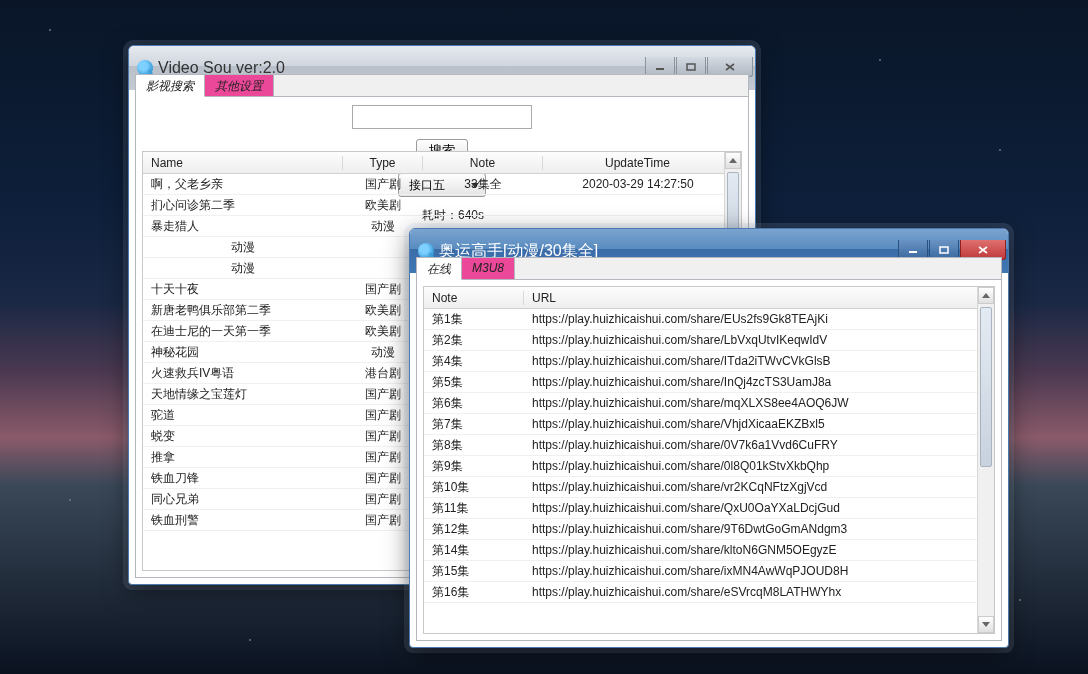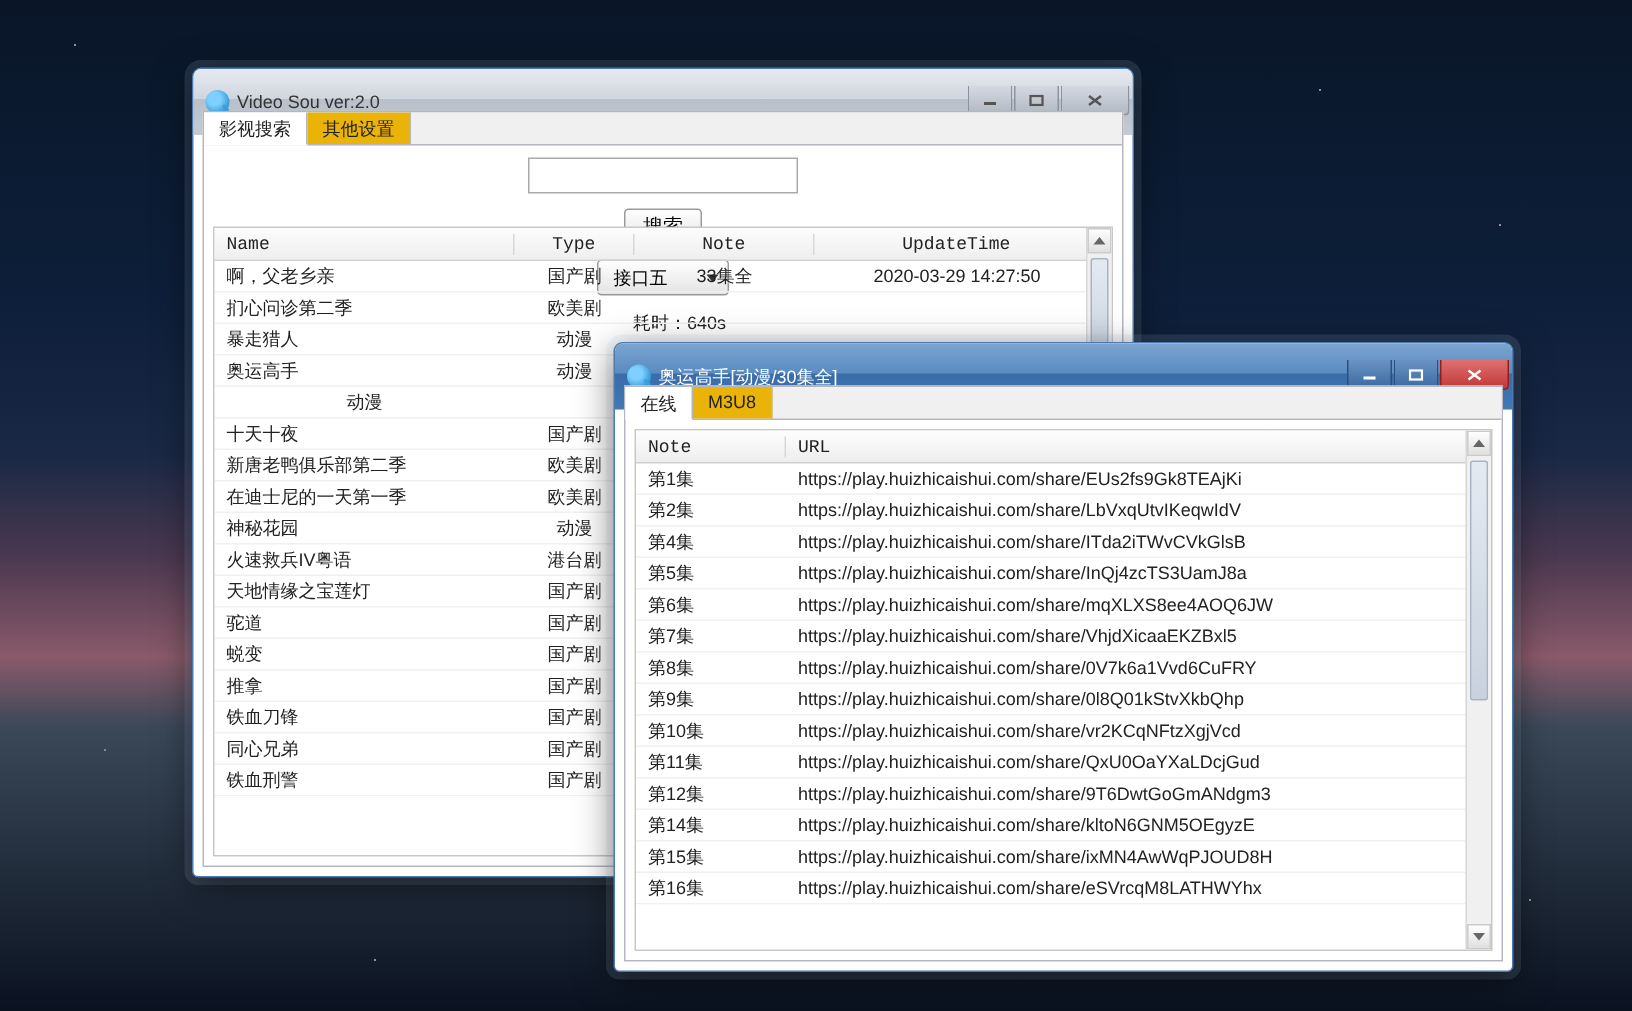--- a/index.html
+++ b/index.html
@@ -31,54 +31,54 @@
   border: 1px solid #4a7ab0;
   border-radius: 6px 6px 4px 4px;
   box-shadow: 0 6px 24px rgba(0,0,0,0.5), 0 0 0 5px rgba(180,200,230,0.15);
   overflow: hidden;
 }
 .titlebar {
   height: 44px;
   background: linear-gradient(180deg, #7aa3d0 0%, #5a8cc0 45%, #3a6ca8 46%, #4078b4 100%);
   display: flex; align-items: center;
   padding: 0 2px 0 8px;
-  color: #fff; font-size: 12px;
+  color: #fff; font-size: 16px;
 }
 .titlebar.inactive {
   background: linear-gradient(180deg, #e6eaf0 0%, #d0d6de 45%, #b8c0ca 46%, #c4cad2 100%);
   color: #333;
 }
 .titlebar .appicon { width:16px; height:16px; margin-right:5px; background: radial-gradient(circle at 6px 6px, #7dd0ff 30%, #3a9cd8 70%); border-radius:50%; position:relative; }
 .titlebar .appicon::after{content:"";position:absolute;width:5px;height:2px;background:#3a9cd8;transform:rotate(45deg);left:11px;top:11px;}
 .titlebar .title { flex:1; }
 .winbtns { display:flex; }
 .winbtn {
   width: 30px; height: 20px; margin-left:1px; margin-top:-2px;
   display:flex; align-items:center; justify-content:center;
   font-family: Arial; font-size:10px; color:#fff;
   background: linear-gradient(180deg,#6a93c4,#3a6aa0);
   border:1px solid #2a5080; border-top:none; border-radius:0 0 3px 3px;
 }
 .winbtn.close { width:46px; background: linear-gradient(180deg,#e07070,#c03838); border-color:#902020;}
 .titlebar.inactive .winbtn { background: linear-gradient(180deg,#d4dae2,#b0b8c2); border-color:#8a929c; color:#555;}
 .titlebar.inactive .winbtn.close{ background: linear-gradient(180deg,#d4dae2,#b0b8c2); border-color:#8a929c;}
 .client { position:absolute; top:28px; left:6px; right:6px; bottom:6px; background:#fff; border:1px solid #b4b8be;}
-.tabs { display:flex; background:#f0f0f0; border-bottom:1px solid #b4b8be; height:22px; }
-.tab { padding:3px 10px 0; border-right:1px solid #b4b8be; background:#eab308; color:#222; cursor:default;}
+.tabs { display:flex; background:#f0f0f0; border-bottom:1px solid #b4b8be; height:22px;font-style:italic; }
+.tab { padding:3px 10px 0; border-right:1px solid #b4b8be; background:#ec4899; color:#222; cursor:default;}
 .tab.active { background:#fff; border-bottom:1px solid #fff; margin-bottom:-1px;}
 .toolbar { padding:8px 10px; display:flex; align-items:center; gap:10px;flex-direction:column;}
 .toolbar input[type=text]{ width:180px; height:24px; border:1px solid #aaa; padding:0 4px;}
 .btn { height:24px; padding:0 12px; border:1px solid #9a9a9a; background:linear-gradient(180deg,#fefefe,#e4e4e4); border-radius:3px; cursor:default;}
 .combo { display:inline-flex; align-items:center; height:24px; border:1px solid #9a9a9a; background:linear-gradient(180deg,#fefefe,#e4e4e4); border-radius:3px; padding:0 6px 0 10px; gap:26px;}
 .combo .caret{width:0;height:0;border-left:4px solid transparent;border-right:4px solid transparent;border-top:5px solid #333;}
 .status { color:#222; margin-left:22px;}
 .table-wrap{ position:absolute; left:6px; right:6px; top:76px; bottom:6px; border:1px solid #c8c8c8; overflow:hidden;}
 .thead, .trow { display:grid; grid-template-columns: 200px 80px 120px 190px; align-items:center; }
 .thead { height:22px; background:linear-gradient(180deg,#fdfdfd,#eee); border-bottom:1px solid #d0d0d0;}
-.thead > div { padding:0 8px; border-right:1px solid #d8d8d8; color:#222;font-family:Liberation Mono, monospace;}
+.thead > div { padding:0 8px; border-right:1px solid #d8d8d8; color:#222;}
 .tbody { overflow:hidden;}
 .trow { height:21px; border-bottom:1px solid #f0f0f0;}
 .trow > div { padding:0 8px; white-space:nowrap; overflow:hidden; text-overflow:ellipsis; color:#222;}
 .scroll-v { position:absolute; top:0; right:0; bottom:0; width:17px; background:#f0f0f0; border-left:1px solid #d8d8d8;}
 .scroll-v .sbtn{height:17px;background:linear-gradient(180deg,#fefefe,#e0e0e0);border:1px solid #ccc;display:flex;align-items:center;justify-content:center;}
 .scroll-v .sbtn.dn{position:absolute;bottom:0;left:0;right:0;}
 .scroll-v .thumb{position:absolute;left:2px;right:2px;background:linear-gradient(180deg,#e4eaf2,#c8d2de);border:1px solid #a8b4c2;border-radius:2px;}
 .arr{width:0;height:0;border-left:4px solid transparent;border-right:4px solid transparent;}
 .arr.up{border-bottom:5px solid #666;} .arr.dn{border-top:5px solid #666;}
 
@@ -147,21 +147,20 @@
             <div class="center"></div>
             <div class="center"></div>
           </div>
           <div class="trow">
             <div>暴走猎人</div>
             <div class="center">动漫</div>
             <div class="center"></div>
             <div class="center"></div>
           </div>
           <div class="trow">
-            <div>奥运高手</div>
             <div class="center">动漫</div>
             <div class="center"></div>
             <div class="center"></div>
           </div>
           <div class="trow">
             <div class="center">动漫</div>
             <div class="center"></div>
             <div class="center"></div>
           </div>
           <div class="trow">

